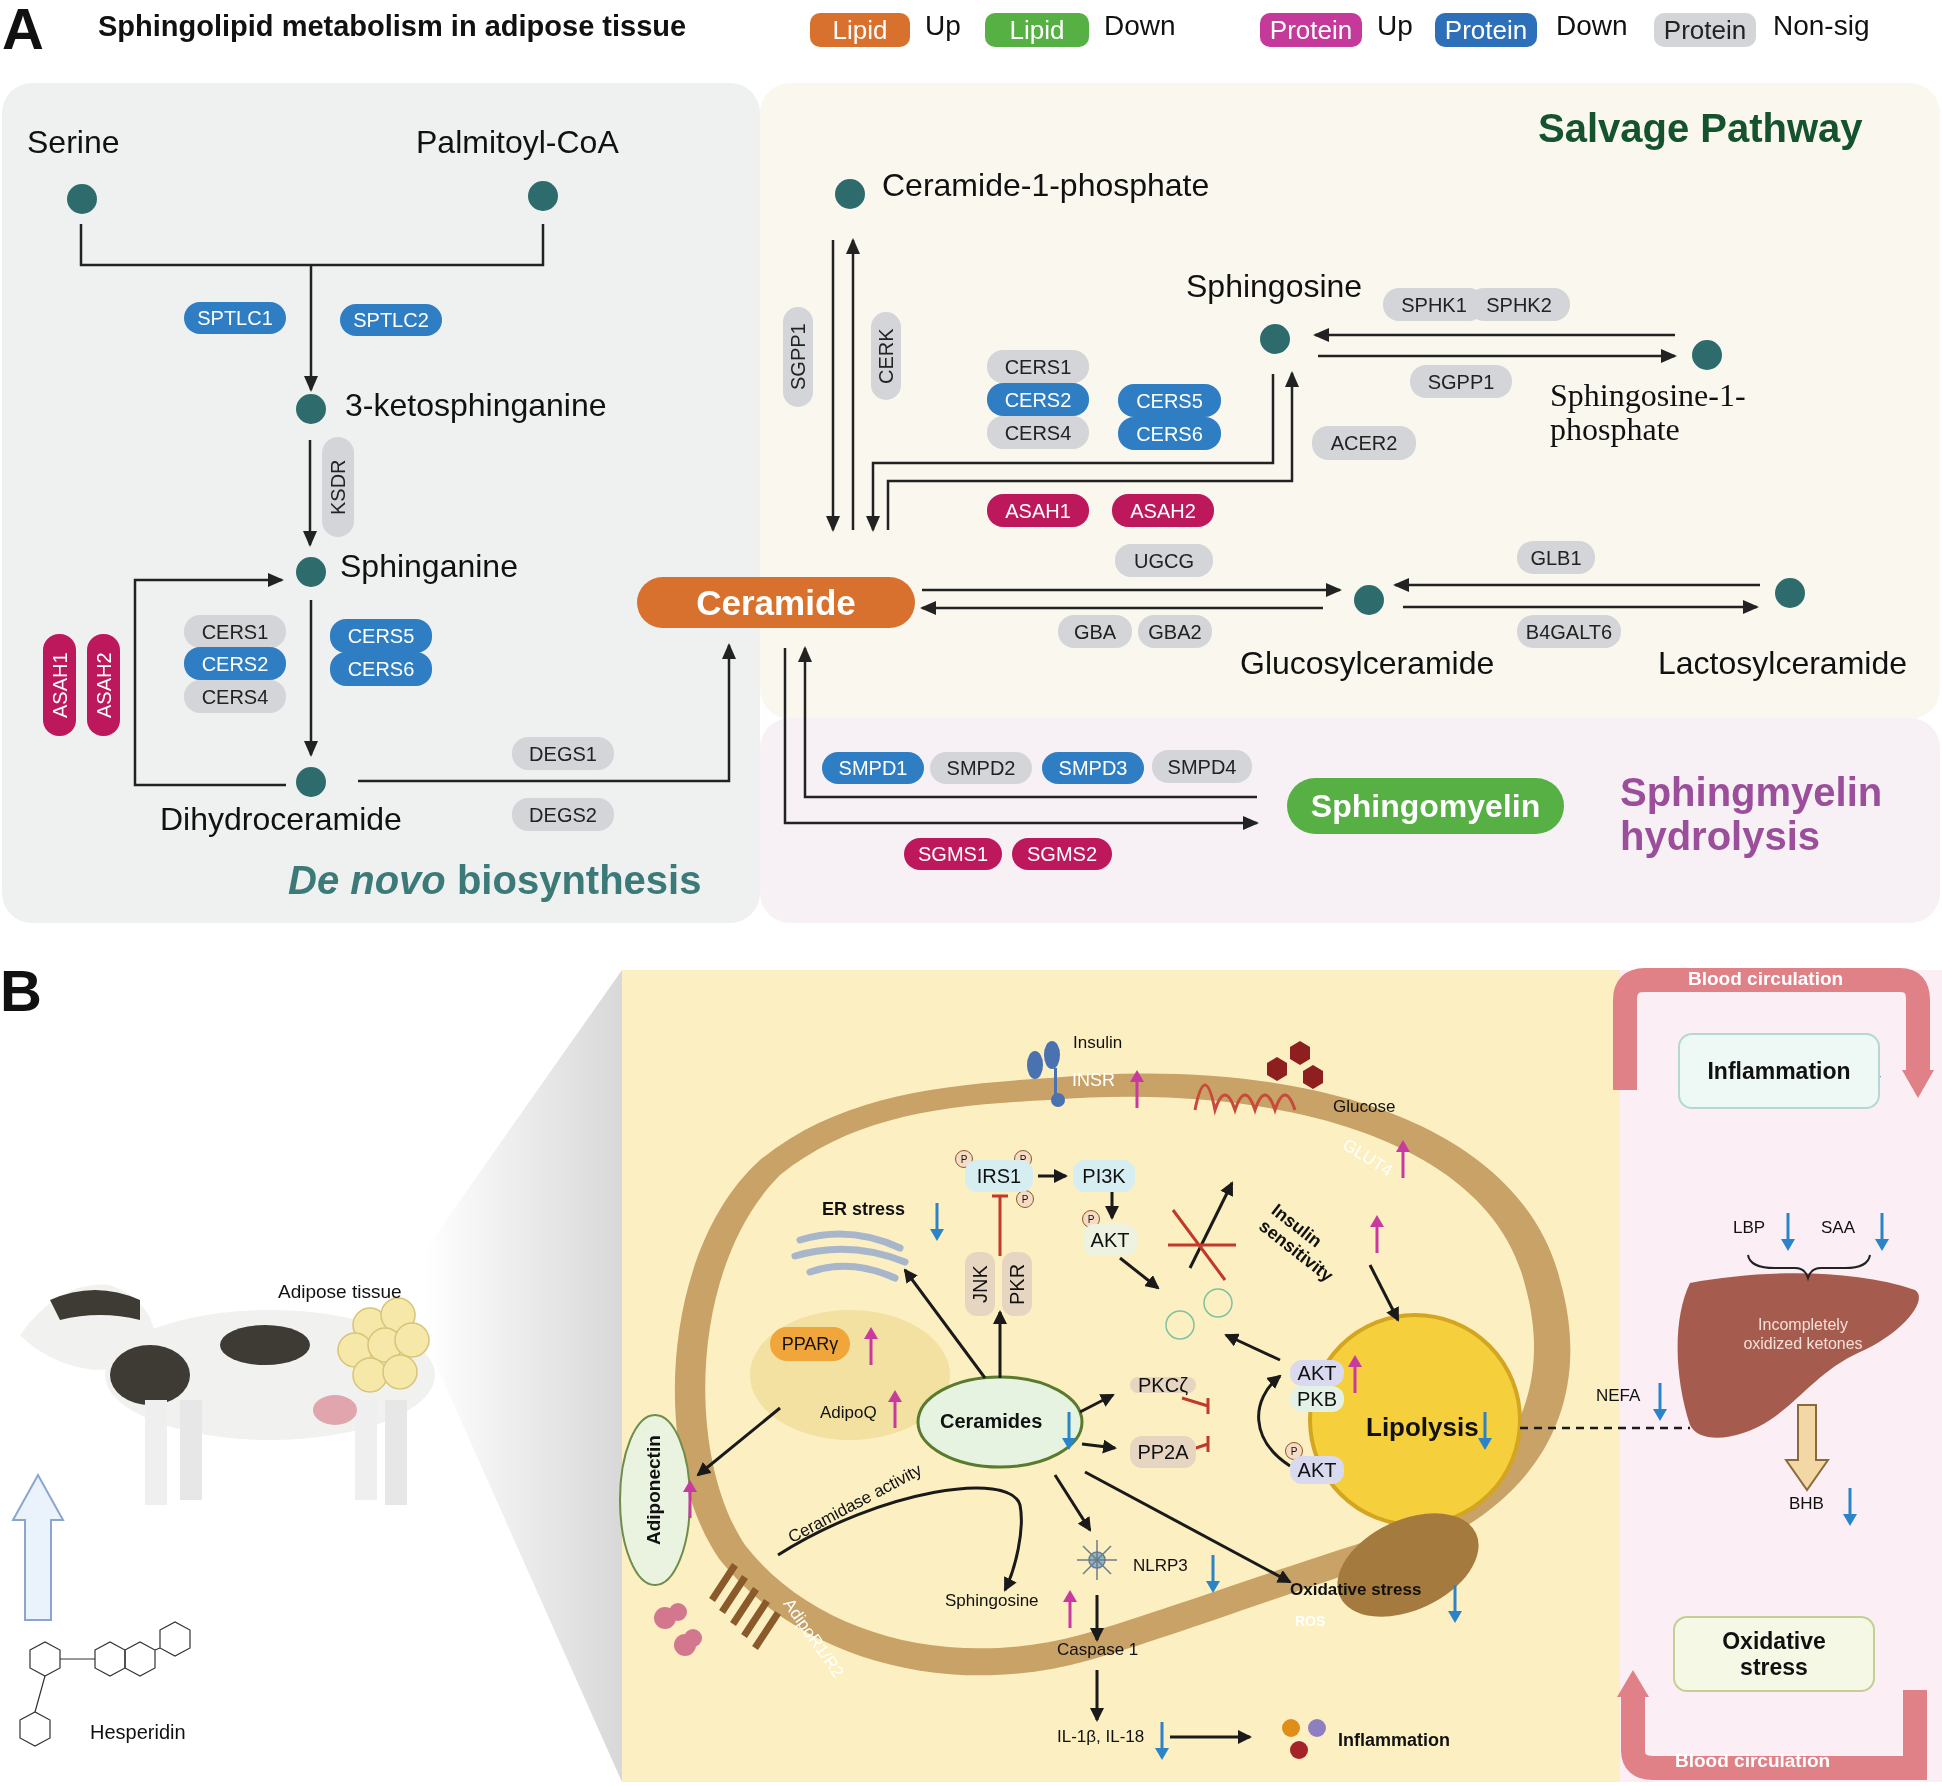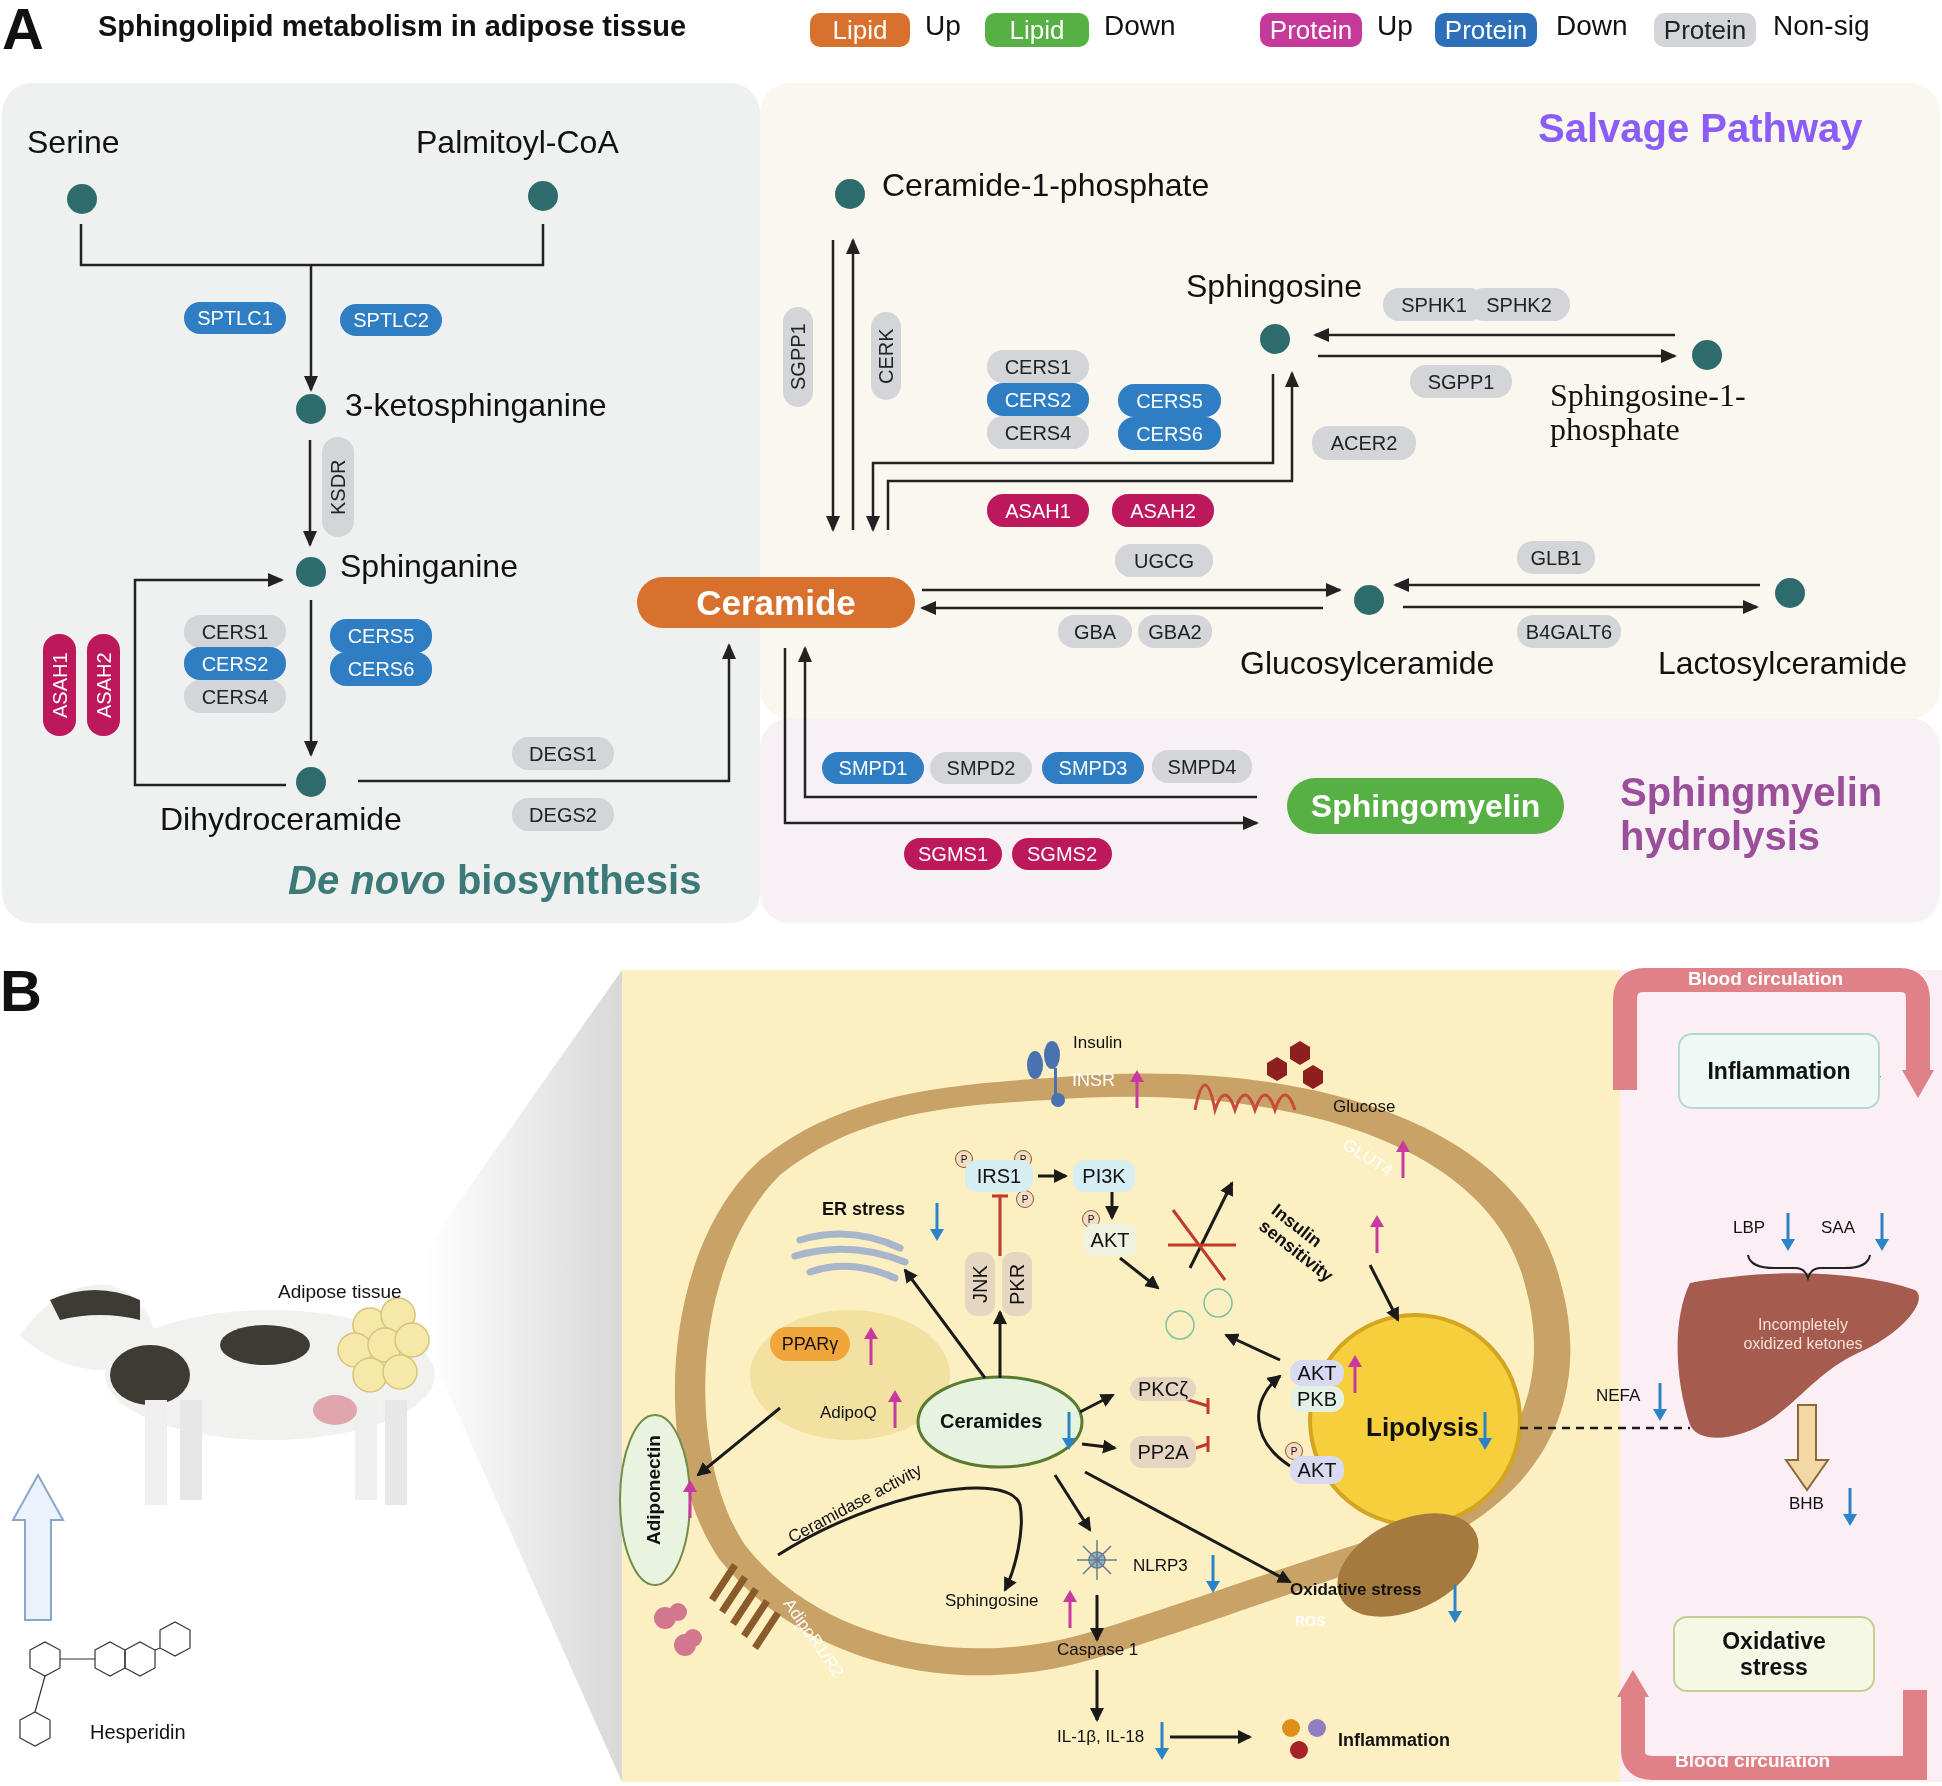--- a/index.html
+++ b/index.html
@@ -41,21 +41,21 @@
   <div class="legend-text" style="left:1556px;top:10px;">Down</div>
   <div class="legend-pill" style="left:1654px;top:13px;width:102px;height:34px;background:#d3d5d8;color:#222;">Protein</div>
   <div class="legend-text" style="left:1773px;top:10px;">Non-sig</div>
 </div>
 
 <div class="region" style="left:2px;top:83px;width:758px;height:840px;background:#eff0f0;"></div>
 <div class="region" style="left:760px;top:83px;width:1180px;height:636px;background:#f9f7ee;"></div>
 <div class="region" style="left:760px;top:718px;width:1180px;height:205px;background:#f7f1f6;"></div>
 
 <div class="region-title" style="left:288px;top:858px;font-size:40px;color:#3b7a78;"><i>De novo</i><span> biosynthesis</span></div>
-<div class="region-title" style="left:1538px;top:106px;font-size:40px;color:#8b5cf6;">Salvage Pathway</div>
+<div class="region-title" style="left:1538px;top:106px;font-size:40px;color:#14532d;">Salvage Pathway</div>
 <div class="region-title" style="left:1620px;top:770px;font-size:40px;color:#9b4f9b;line-height:44px;">
   <div>Sphingmyelin</div>
   <div>hydrolysis</div>
 </div>
 
 <svg width="1942" height="930">
   <defs>
     <marker id="ah" markerWidth="10" markerHeight="10" refX="8" refY="5" orient="auto" markerUnits="userSpaceOnUse">
       <path d="M0,0 L10,5 L0,10 z" fill="#222"></path>
     </marker>
@@ -419,21 +419,21 @@
 <div class="chip" style="left:1002px;top:1252px;width:30px;height:64px;background:#e6d5c0;writing-mode:vertical-rl;transform:rotate(180deg);">PKR</div>
 
 <div class="boldlbl" style="left:1280px;top:1200px;font-size:18px;transform:rotate(38deg);transform-origin:left top;line-height:20px;">
   <div>Insulin</div>
   <div>sensitivity</div>
 </div>
 
 <div class="chip" style="left:770px;top:1327px;width:80px;height:34px;background:#f0a63a;border-radius:17px;font-size:18px;">PPARγ</div>
 <div class="lbl" style="left:820px;top:1403px;font-size:17px;">AdipoQ</div>
 <div class="boldlbl" style="left:940px;top:1410px;font-size:20px;">Ceramides</div>
-<div class="chip" style="left:1130px;top:1377px;width:66px;height:24px;background:#e6d5c0;text-align:center;">PKCζ</div>
+<div class="chip" style="left:1130px;top:1377px;width:66px;height:16px;background:#e6d5c0;text-align:center;">PKCζ</div>
 <div class="chip" style="left:1130px;top:1436px;width:66px;height:32px;background:#e6d5c0;">PP2A</div>
 <div class="chip" style="left:1290px;top:1360px;width:54px;height:26px;background:#d9d9f0;">AKT</div>
 <div class="chip" style="left:1290px;top:1386px;width:54px;height:26px;background:#e3f1e6;">PKB</div>
 <div class="chip" style="left:1290px;top:1456px;width:54px;height:28px;background:#d9d9f0;">AKT</div>
 <div class="boldlbl" style="left:1366px;top:1412px;font-size:26px;">Lipolysis</div>
 <div class="boldlbl" style="left:643px;top:1545px;font-size:19px;transform:rotate(-90deg);transform-origin:left top;">Adiponectin</div>
 <div class="lbl" style="left:795px;top:1595px;font-size:17px;color:#fff;transform:rotate(55deg);transform-origin:left top;">AdipoR1/R2</div>
 <div class="lbl" style="left:785px;top:1530px;font-size:17px;transform:rotate(-28deg);transform-origin:left top;">Ceramidase activity</div>
 <div class="lbl" style="left:945px;top:1591px;font-size:17px;">Sphingosine</div>
 <div class="lbl" style="left:1133px;top:1556px;font-size:17px;">NLRP3</div>

